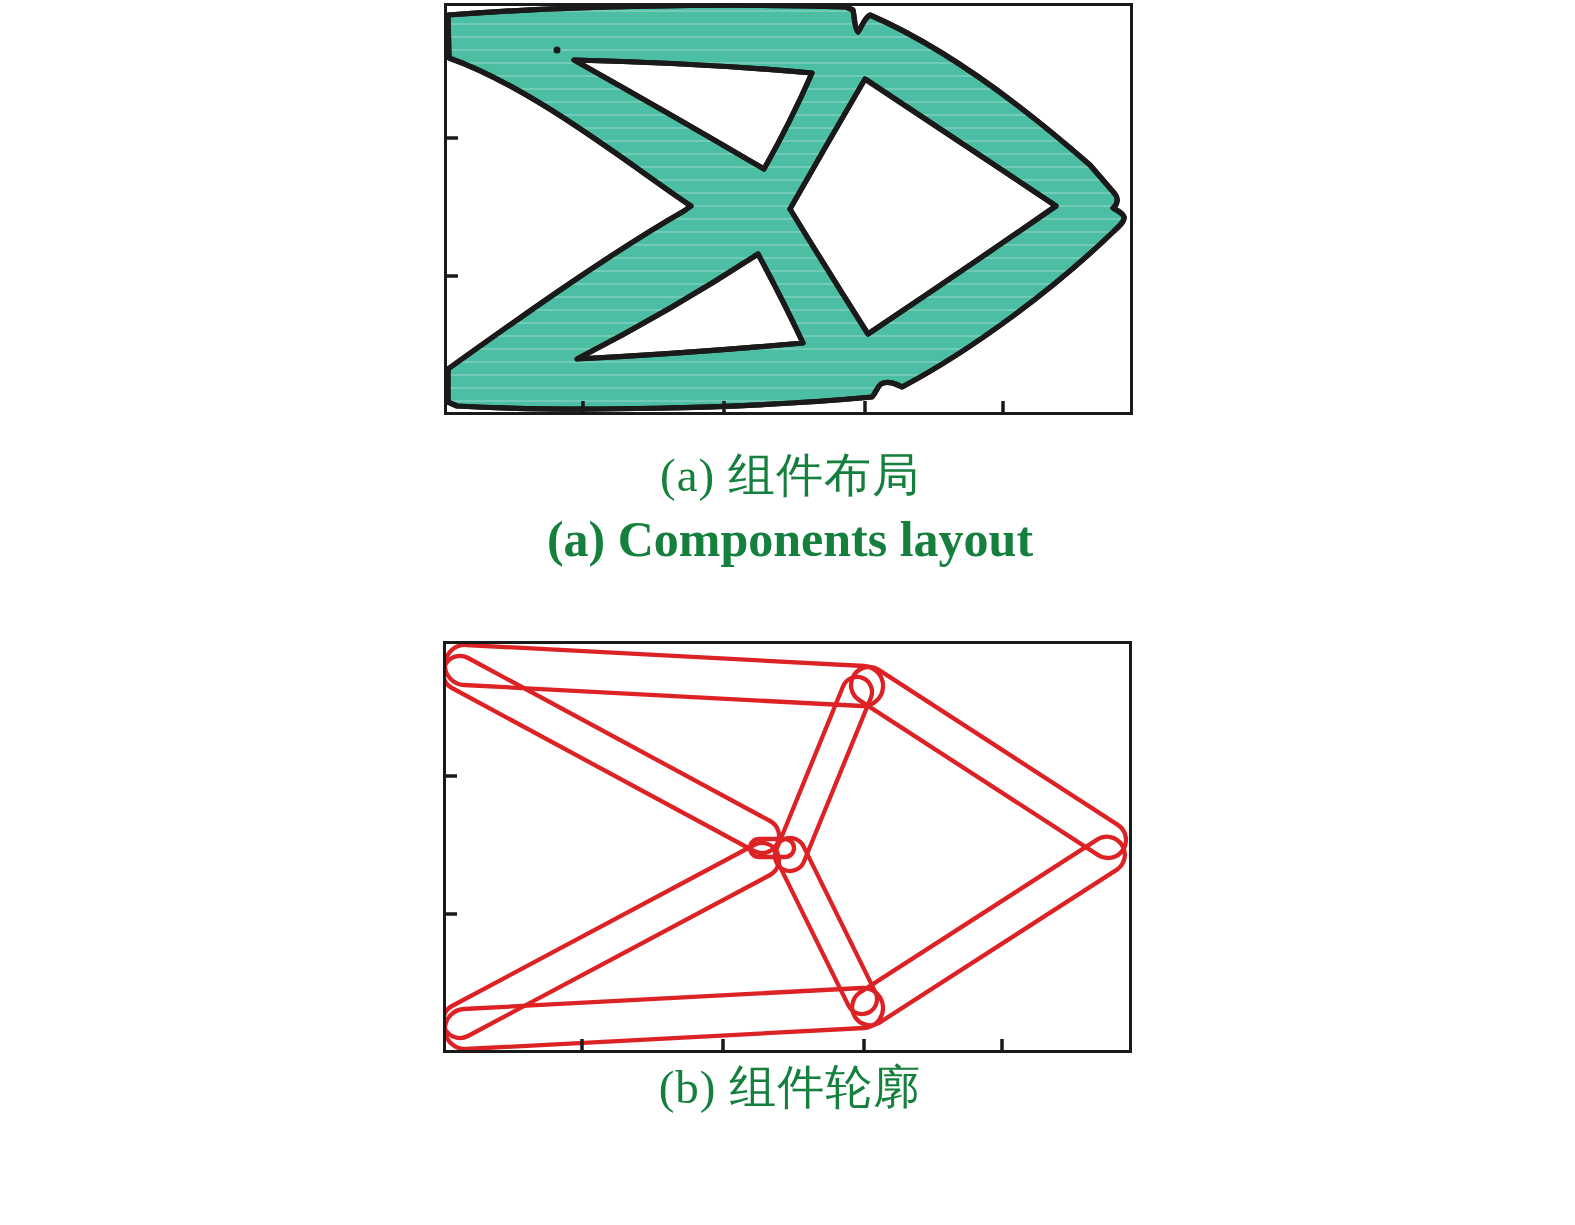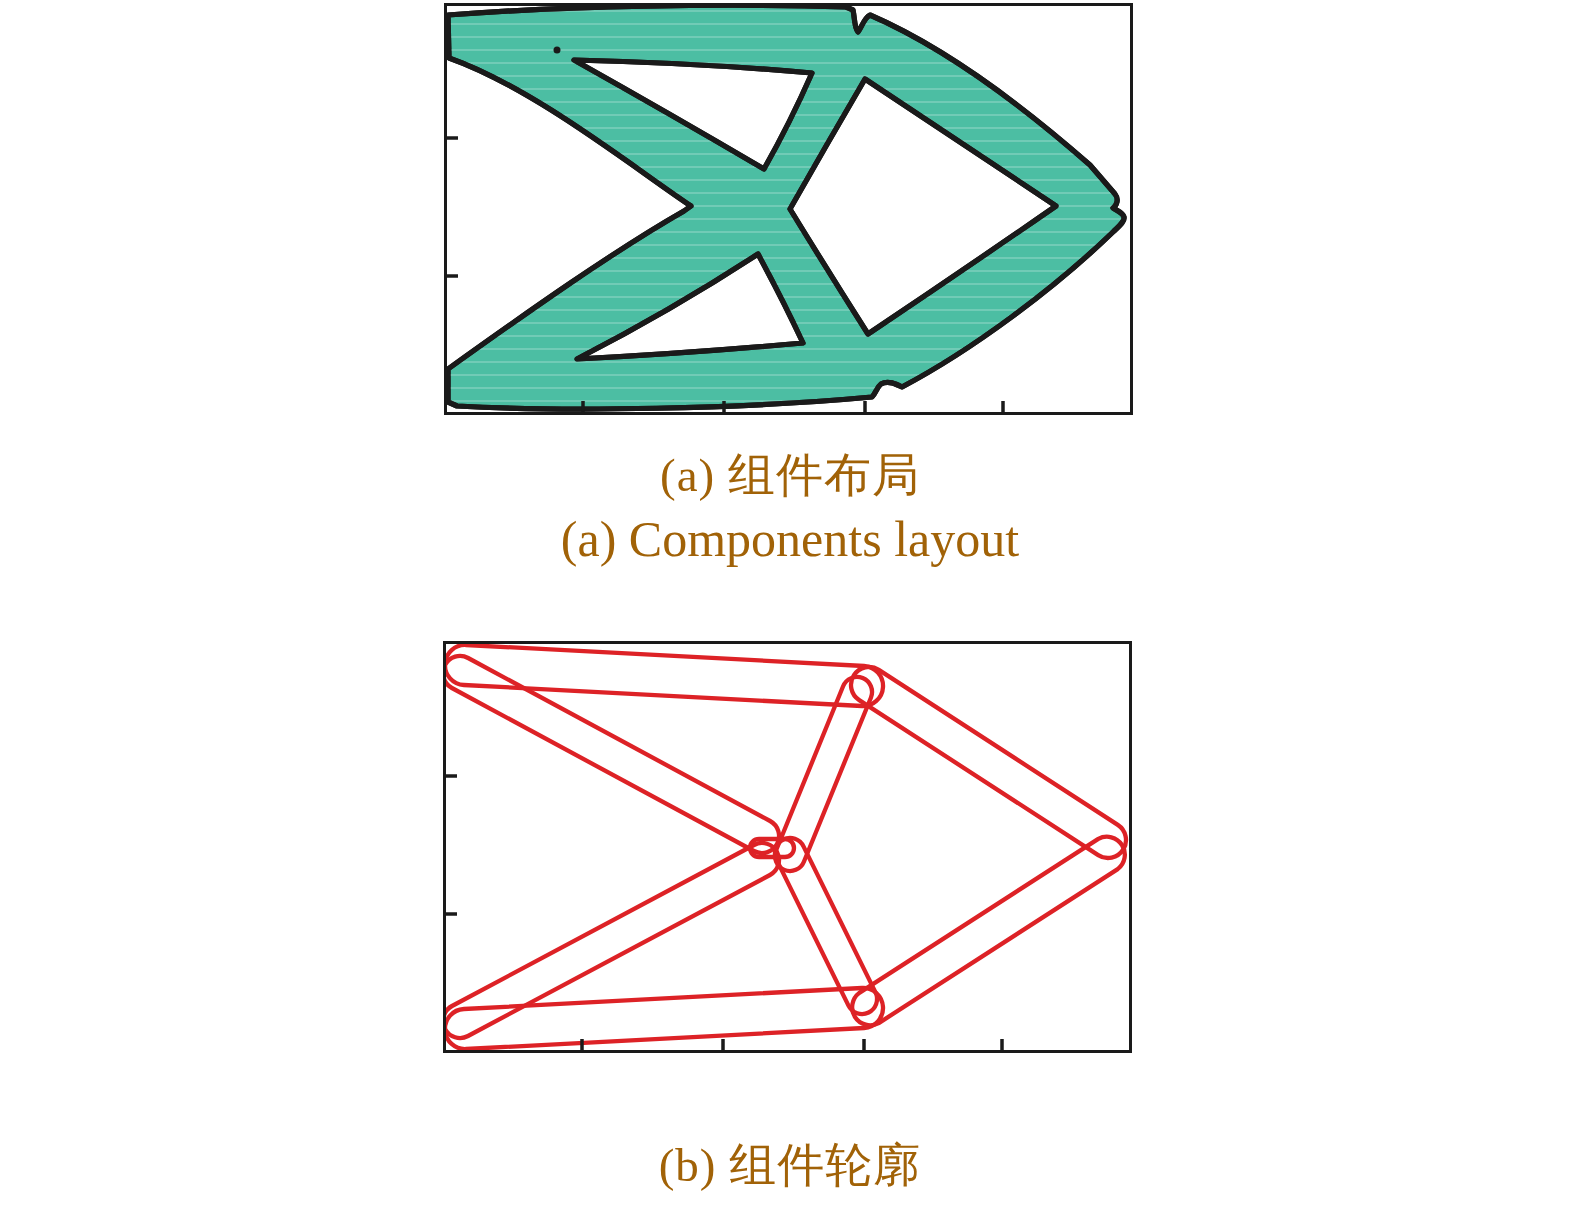--- a/index.html
+++ b/index.html
@@ -4,25 +4,25 @@
 <style>
   html,body{margin:0;padding:0;background:#ffffff;}
   .canvas{
     position:relative;width:1575px;height:1225px;background:#ffffff;overflow:hidden;
     font-family:"Liberation Serif","DejaVu Serif",serif;
   }
   .plot{position:absolute;width:689px;height:412px;}
   .plot-a{left:444px;top:3px;}
   .plot-b{left:443px;top:641px;}
   .plot svg{display:block;width:689px;height:412px;}
-  .caption{position:absolute;left:198px;width:1184px;text-align:center;color:#a16207;}
+  .caption{position:absolute;left:198px;width:1184px;text-align:center;color:#15803d;}
   .caption-a{top:443px;}
-  .caption-b{top:1133px;}
+  .caption-b{top:1055px;}
   .caption .zh{font-size:47px;line-height:64px;letter-spacing:1px;}
-  .caption .en{font-size:50px;line-height:64px;}
+  .caption .en{font-size:50px;line-height:64px;font-weight:bold;}
 </style>
 </head>
 <body>
 
 <div class="canvas">
 
   <div class="plot plot-a">
     <svg id="svg-a" viewBox="0 0 689 412">
         <path d="M 4 12 C 120 3 280 0 402 4 L 409 7 C 411 16 410 24 414 29 C 418 24 420 15 426 12 C 500 44 580 104 646 162 L 671 191 C 675 196 673 202 669 205 C 674 208 679 210 680 214 C 681 219 674 224 669 229 C 610 286 528 347 458 384 C 452 381 444 377 437 381 C 433 384 432 390 428 394 C 300 406 120 409 13 403 L 4 399 L 4 366 C 85 308 170 248 240 208 L 247 203 C 190 165 90 85 5 55 Z M 130 57 Q 255 60 368 70 Q 346 120 320 166 Q 228 112 130 57 Z M 133 356 Q 228 307 314 251 Q 339 297 359 340 Q 248 350 133 356 Z M 421 76 Q 518 140 612 203 Q 518 268 424 331 Q 384 268 346 206 Q 383 141 421 76 Z" fill-rule="evenodd" fill="#4CBEA3" stroke="#1A1A1A" stroke-width="5.2" stroke-linejoin="round" stroke-linecap="round"></path>
         <defs>

